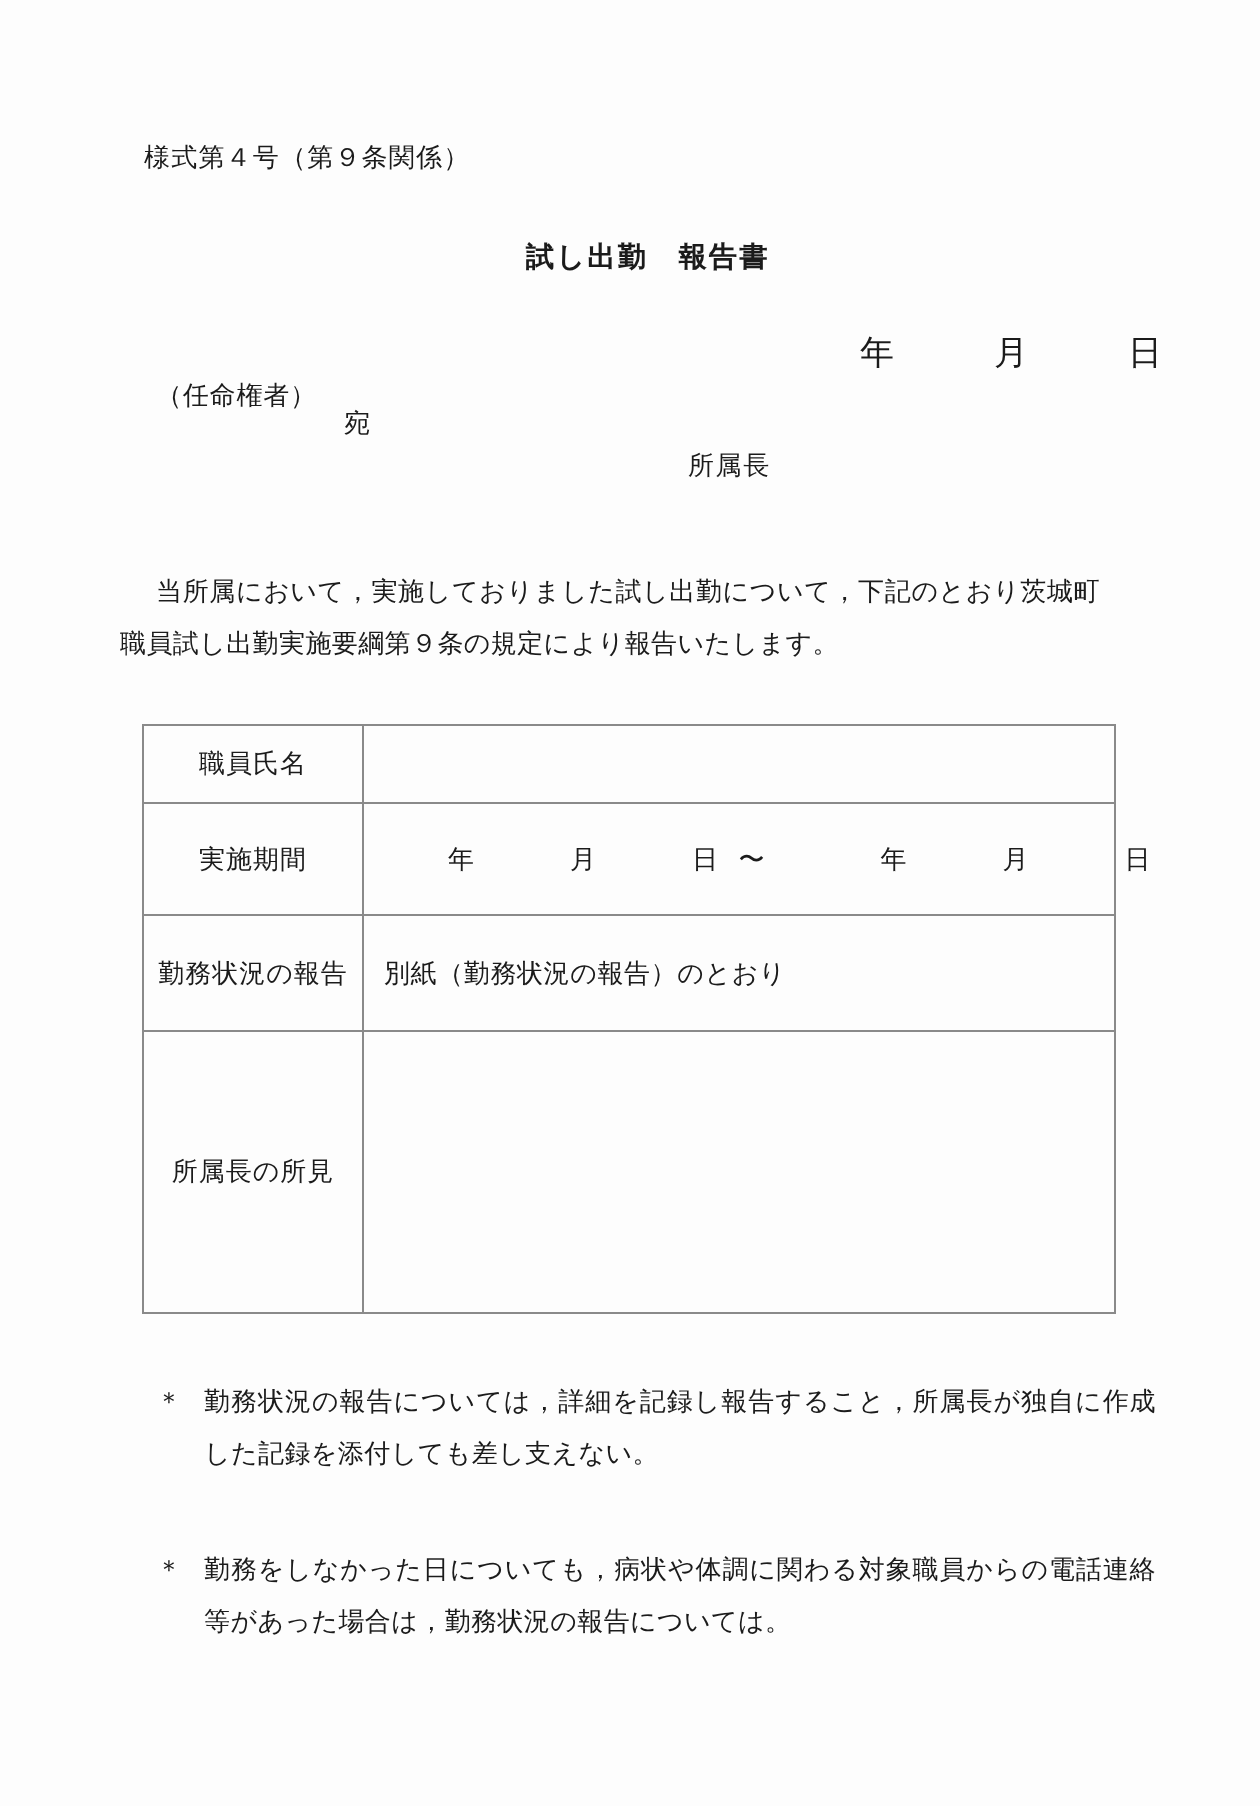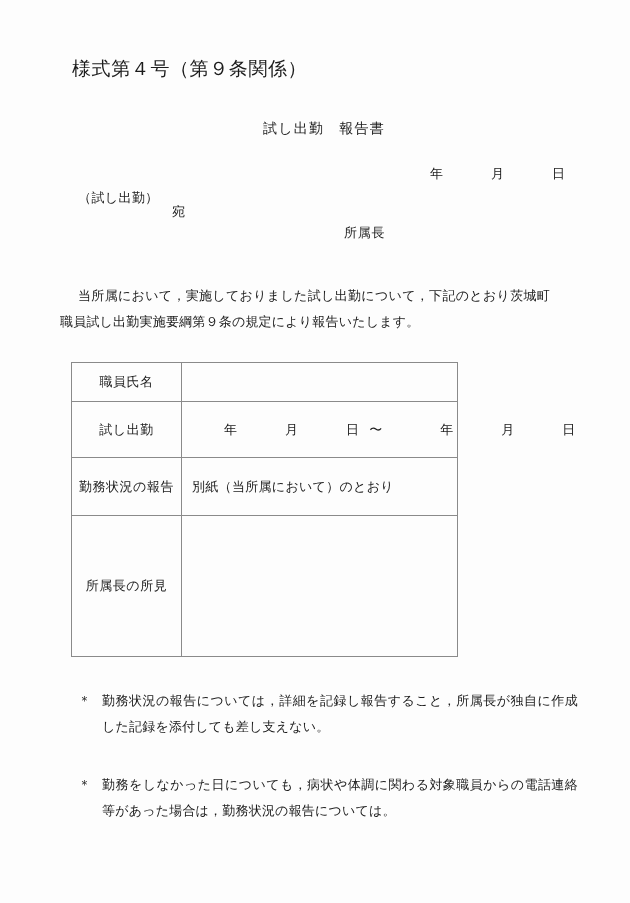--- a/index.html
+++ b/index.html
@@ -17,44 +17,45 @@
   }
   .page {
     position: absolute;
     inset: 0;
   }
 
   
   .form-number {
     position: absolute;
     left: 72px;
-    top: 56px;
-    font-size: 19px;
+    top: 70px;
+    font-size: 13px;
     letter-spacing: 0.6px;
     white-space: nowrap;
   }
 
   
   .doc-title {
     position: absolute;
     left: 0;
     right: 0;
     top: 120px;
     text-align: center;
     font-size: 14px;
     letter-spacing: 1.2px;
     padding-left: 18px;
+    font-weight: bold;
   }
 
   
   .date-line {
     position: absolute;
     left: 430px;
     top: 165px;
-    font-size: 13px;
+    font-size: 17px;
     letter-spacing: 0.5px;
     white-space: nowrap;
   }
   .date-line .gap-a { display: inline-block; width: 40px; }
   .date-line .gap-b { display: inline-block; width: 40px; }
 
   
   .appointer {
     position: absolute;
     left: 78px;
@@ -90,21 +91,21 @@
     text-indent: 18px;
     letter-spacing: 0.2px;
     text-align: justify;
   }
 
   
   .form-table {
     position: absolute;
     left: 71px;
     top: 362px;
-    width: 387px;
+    width: 487px;
     border-collapse: collapse;
     table-layout: fixed;
     font-size: 13px;
   }
   .form-table td {
     border: 1px solid #8a8a8a;
     padding: 0;
     vertical-align: middle;
   }
   .form-table td.label {
@@ -177,37 +178,37 @@
   <div class="doc-title">試し出勤　報告書</div>
 
   <div class="date-line">
     <span>年</span>
     <span class="gap-a"></span>
     <span>月</span>
     <span class="gap-b"></span>
     <span>日</span>
   </div>
 
-  <div class="appointer">（試し出勤）</div>
+  <div class="appointer">（任命権者）</div>
 
   <div class="addressed-to">宛</div>
 
   <div class="supervisor-line">所属長</div>
 
   <div class="body-text">当所属において，実施しておりました試し出勤について，下記のとおり茨城町職員試し出勤実施要綱第９条の規定により報告いたします。</div>
 
   <table class="form-table">
     <tbody>
       <tr class="row-name">
         <td class="label">職員氏名</td>
         <td class="value"></td>
       </tr>
 
       <tr class="row-period">
-        <td class="label">試し出勤</td>
+        <td class="label">実施期間</td>
         <td class="value">
           <div class="period-value">
             <span>年</span>
             <span class="sp1"></span>
             <span>月</span>
             <span class="sp2"></span>
             <span>日</span>
             <span class="tilde">〜</span>
             <span class="sp3"></span>
             <span>年</span>
@@ -215,21 +216,21 @@
             <span>月</span>
             <span class="sp5"></span>
             <span>日</span>
           </div>
         </td>
       </tr>
 
       <tr class="row-report">
         <td class="label">勤務状況の報告</td>
         <td class="value">
-          <span class="report-value">別紙（当所属において）のとおり</span>
+          <span class="report-value">別紙（勤務状況の報告）のとおり</span>
         </td>
       </tr>
 
       <tr class="row-opinion">
         <td class="label">所属長の所見</td>
         <td class="value"></td>
       </tr>
     </tbody>
   </table>
 

